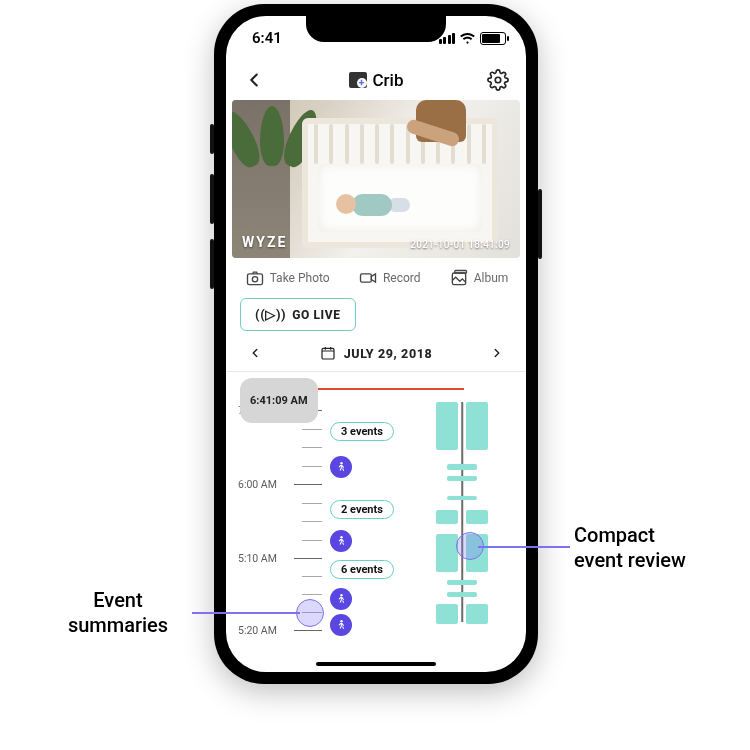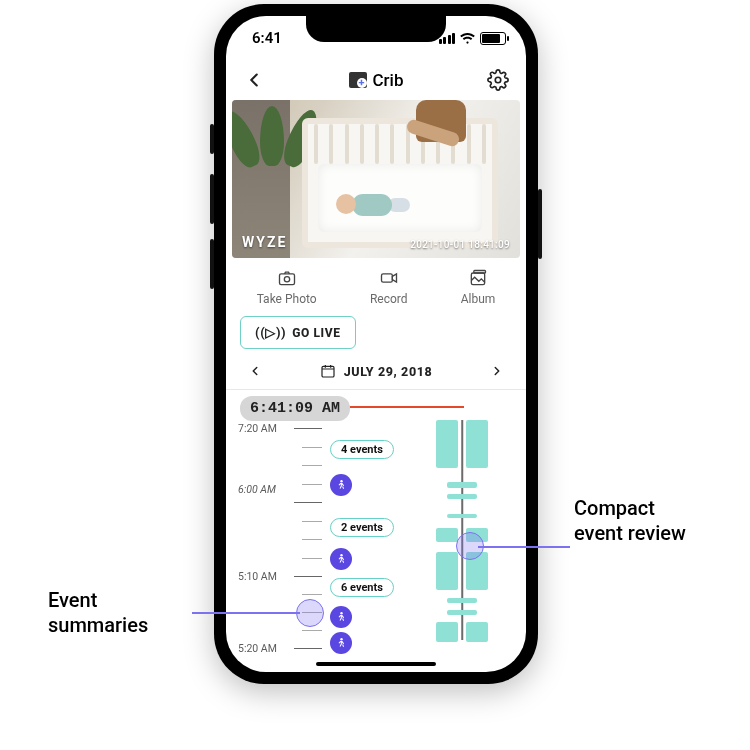--- a/index.html
+++ b/index.html
@@ -140,21 +140,21 @@
   .feed .brand {
     position:absolute; left:10px; bottom:8px; color:#fff; font-size:14px; letter-spacing:2px; font-weight:700;
     text-shadow:0 1px 2px rgba(0,0,0,.5);
   }
 
   
   .actions {
     display:flex; justify-content:space-around; padding:10px 4px 6px;
   }
   .act {
-    display:flex; flex-direction:column; align-items:center; gap:4px;
+    display:flex; flex-direction:row; align-items:center; gap:4px;
     font-size:12px; color:#6a6a6a;
   }
   .act .ic { width:22px; height:20px; color:#444; }
   .act .ic svg{ width:100%; height:100%; }
 
   
   .golive-wrap { padding: 4px 14px 8px; }
   .golive {
     display:inline-flex; align-items:center; gap:6px;
     border:1.5px solid #6fd0c7; border-radius:6px;
@@ -176,24 +176,23 @@
 
   hr.div { border:none; border-top:1px solid #e8e8e8; margin:0;}
 
   
   .timeline {
     position:relative; padding: 10px 10px 0 14px;
     height: 240px;
   }
   .now-badge {
     position:absolute; left:14px; top:6px;
-    background:#d6d6d6; color:#222; font-size:15px; font-weight:700;
-    padding:4px 10px; border-radius:12px;
+    background:#d6d6d6; color:#222; font-size:11px; font-weight:700;
+    padding:16px 10px; border-radius:12px;
     z-index:5;
-    font-family:Liberation Mono, monospace;
   }
   .now-line {
     position:absolute; left:92px; right:62px; top:16px; height:2px; background:#e24a2a; z-index:4;
   }
   .ruler {
     position:absolute; left:40px; top:30px; bottom:0; width:62px;
   }
   .ruler .lbl {
     position:absolute; left:-28px; font-size:10.5px; color:#5b5b5b; transform:translateY(-50%);
   }
@@ -231,40 +230,40 @@
   .home-ind {
     position:absolute; bottom:6px; left:50%; transform:translateX(-50%);
     width:120px; height:4px; background:#000; border-radius:3px;
     z-index:60;
   }
 
   
   .callout {
     position:absolute; font-size:20px; font-weight:500; color:#000; line-height:1.25;
   }
-  .callout.left { text-align:left; }
+  .callout.left { text-align:center; }
   .dot {
     position:absolute; width:26px; height:26px; border-radius:50%;
     background:rgba(124,114,240,.28); border:1.5px solid #7c72f0;
     z-index:70;
   }
   .lead {
     position:absolute; height:1.5px; background:#7c72f0; z-index:65;
   }
 </style>
 </head>
 <body>
 
 <div class="stage">
 
   <div class="callout left" style="left:48px; top:588px; width:140px;">
     <span style="white-space:pre-line;">Event
 summaries</span>
   </div>
-  <div class="callout" style="left:574px; top:496px; width:160px;">
+  <div class="callout" style="left:574px; top:523px; width:160px;">
     <span style="white-space:pre-line;">Compact
 event review</span>
   </div>
 
   <div class="lead" style="left:192px; top:612px; width:108px;"></div>
   <div class="dot" style="left:296px; top:599px;"></div>
 
   <div class="lead" style="left:478px; top:546px; width:92px;"></div>
   <div class="dot" style="left:456px; top:532px;"></div>
 
@@ -415,40 +414,40 @@
 
       <hr class="div">
 
       <div class="timeline">
         <div class="now-badge">6:41:09 AM</div>
         <div class="now-line"></div>
 
         <div class="ruler">
             <div class="lbl" style="top: 8px;">7:20 AM</div>
             <div class="major" style="top: 8px;"></div>
-            <div class="lbl" style="top: 69px; font-style: italic;">6:00 AM</div>
+            <div class="lbl" style="top: 82px;">6:00 AM</div>
             <div class="major" style="top: 82px;"></div>
             <div class="lbl" style="top: 156px;">5:10 AM</div>
             <div class="major" style="top: 156px;"></div>
             <div class="lbl" style="top: 228px;">5:20 AM</div>
             <div class="major" style="top: 228px;"></div>
             <div class="minor" style="top: 26.5px;"></div>
             <div class="minor" style="top: 45px;"></div>
             <div class="minor" style="top: 63.5px;"></div>
             <div class="minor" style="top: 100.5px;"></div>
             <div class="minor" style="top: 119px;"></div>
             <div class="minor" style="top: 137.5px;"></div>
             <div class="minor" style="top: 174px;"></div>
             <div class="minor" style="top: 192px;"></div>
             <div class="minor" style="top: 210px;"></div>
           </div>
 
         <div class="events-col">
           <div class="chip" style="top:20px;">
-              <span>4 events</span>
+              <span>3 events</span>
             </div>
           <div class="walk" style="top:54px;">
             <svg viewBox="0 0 24 24" fill="#fff">
                 <circle cx="12" cy="4" r="2.2"></circle>
                 <path d="M12 7c-1.3 0-2.8.6-3.6 1.6L6.6 11l1.5 1.2 1.6-2c.2-.3.6-.5 1-.5V13l-2.3 3.9 1.6 1 2.4-4.1.2-.3V10c.5.2.9.6 1.2 1.1l1.1 2.2 1.7-.8-1.3-2.6C14.5 8 13.3 7 12 7zm1.2 7.3l1.9 4.2 1.7-.8-2-4.4-1.6 1z"></path>
               </svg>
           </div>
           <div class="chip" style="top:98px;">
               <span>2 events</span>
             </div>

